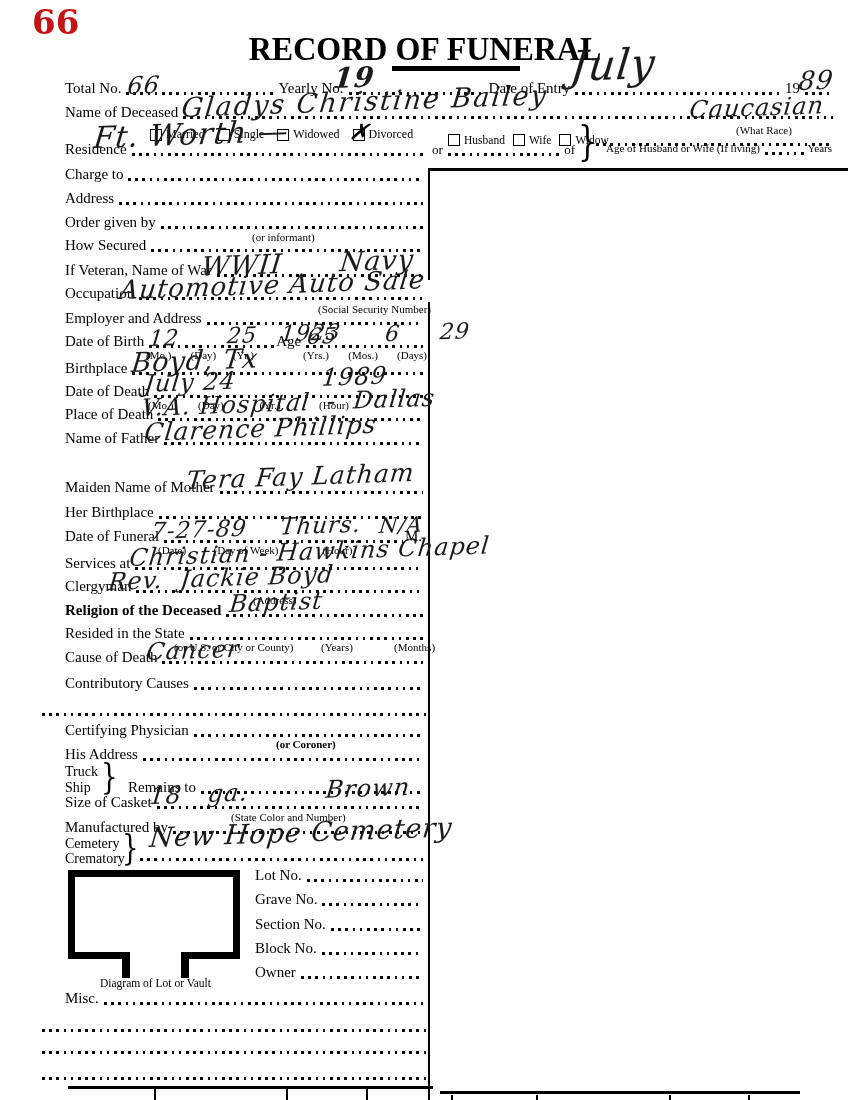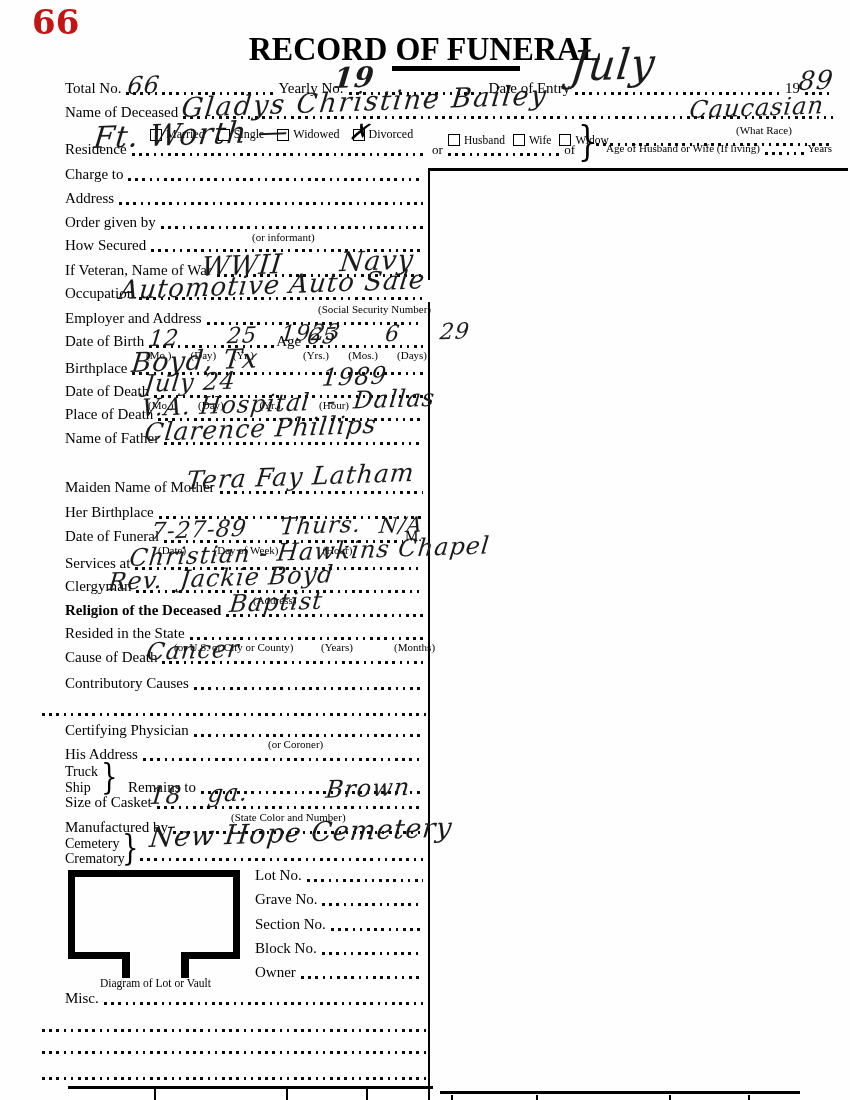--- a/index.html
+++ b/index.html
@@ -197,21 +197,21 @@
   </div>
   <div class="r" style="left:65px;top:672px;width:360px;">
     <span class="lbl">Contributory Causes</span>
     <span class="dots"></span>
   </div>
   <div class="dotline" style="left:42px;top:713px;width:384px;"></div>
   <div class="r" style="left:65px;top:719px;width:360px;">
     <span class="lbl">Certifying Physician</span>
     <span class="dots"></span>
   </div>
-  <span class="sub" style="left:268px;top:738px;">(or Coroner)</span>
+  <span class="sub" style="left:276px;top:738px;font-weight:bold;">(or Coroner)</span>
   <div class="r" style="left:65px;top:743px;width:360px;">
     <span class="lbl">His Address</span>
     <span class="dots"></span>
   </div>
 
   <span class="lbl" style="position:absolute;left:65px;top:763px;font-size:14px;">Truck</span>
   <span class="lbl" style="position:absolute;left:65px;top:779px;font-size:14px;">Ship</span>
   <span class="brace" style="left:101px;top:762px;font-size:26px;">}</span>
   <div class="r" style="left:128px;top:776px;width:297px;">
     <span class="lbl">Remains to</span>

